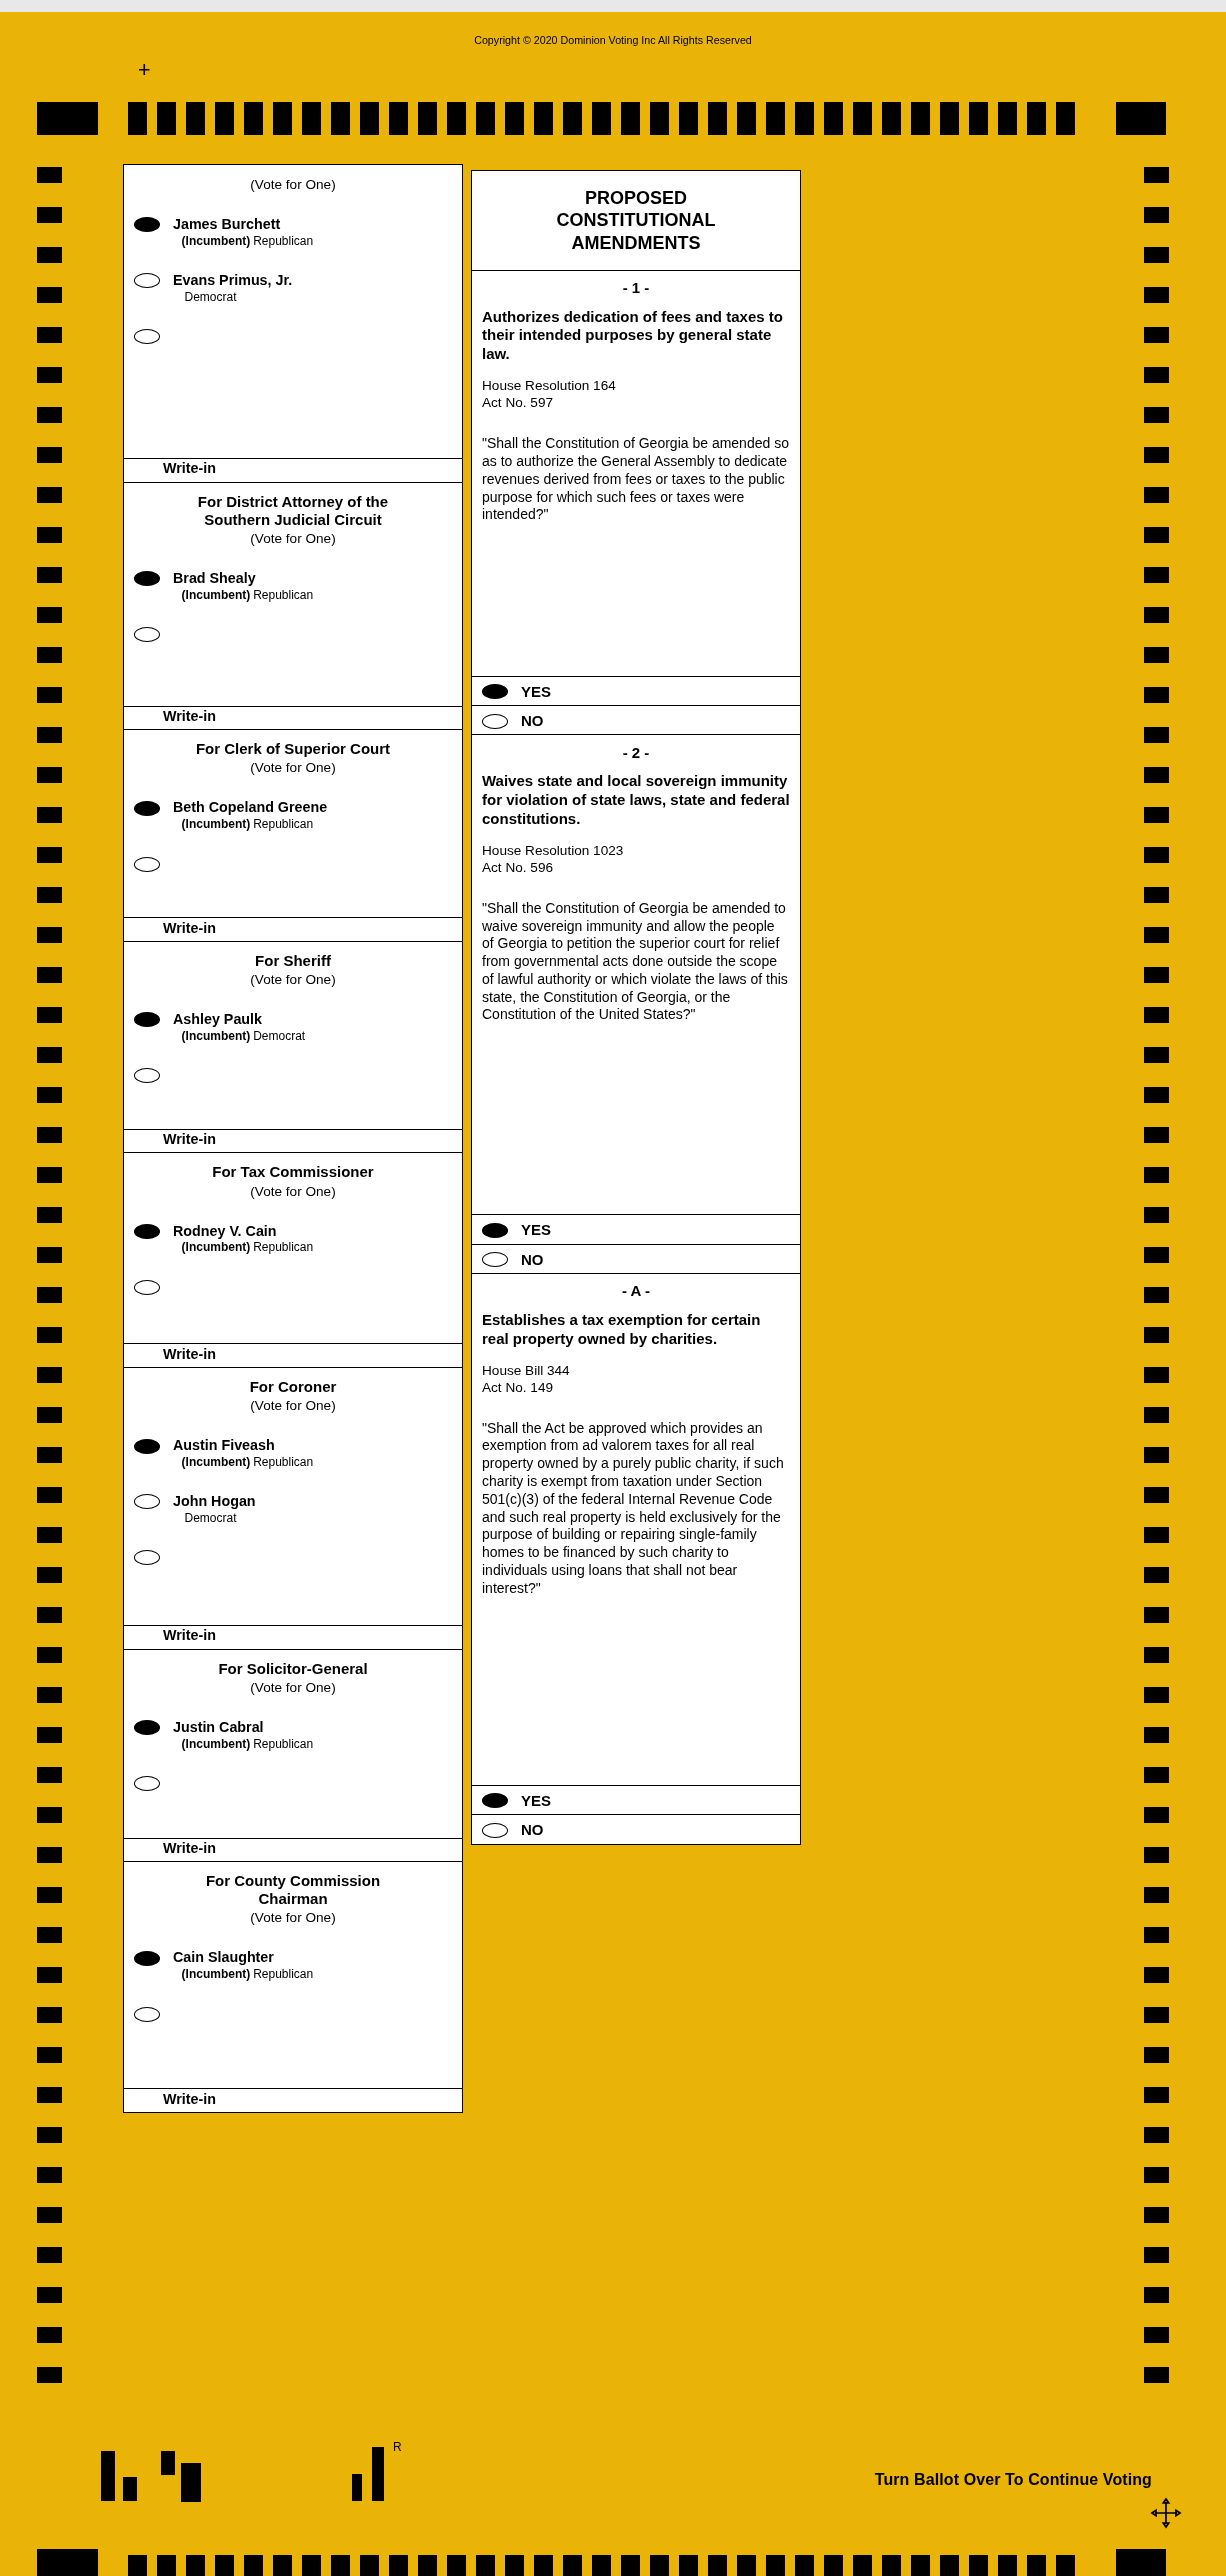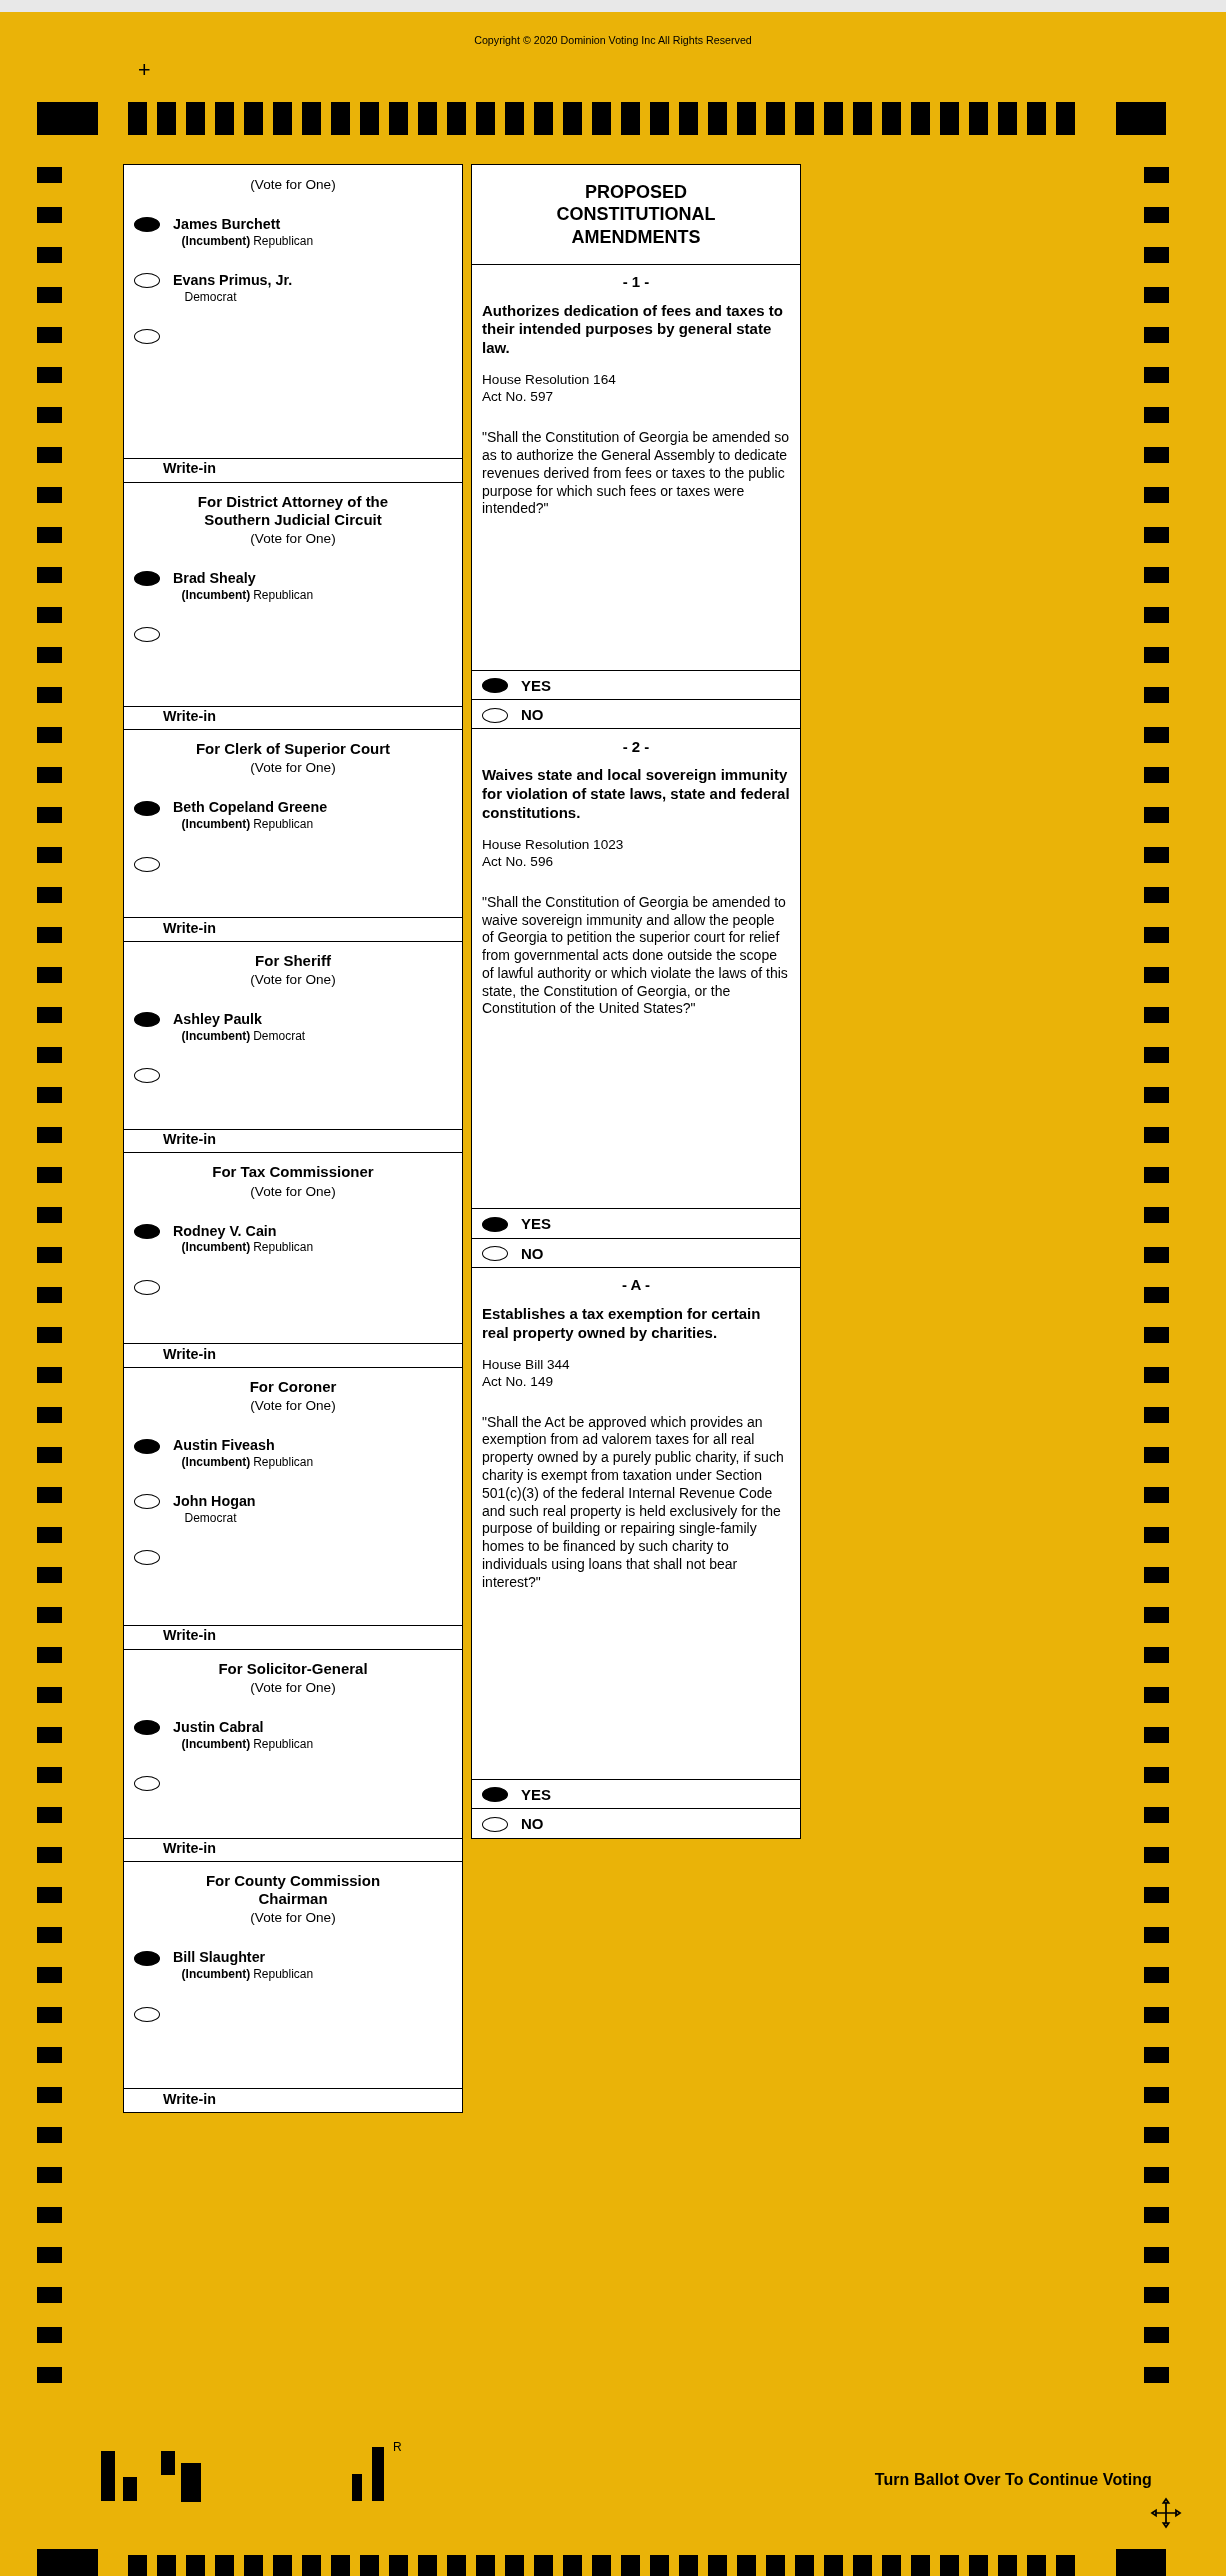--- a/index.html
+++ b/index.html
@@ -33,21 +33,21 @@
   .copyright { position:absolute; top:21.5px; left:0; right:0; text-align:center; font-size:10.7px; }
   .plus-mark { position:absolute; left:138px; top:46px; font-size:21.5px; font-weight:400; }
   .turn-over { position:absolute; right:74px; top:2459px; font-size:16px; font-weight:bold; letter-spacing:0.1px; }
   .reg-letter { position:absolute; left:393px; top:2428px; font-size:12px; }
   .move-icon { position:absolute; left:1150px; top:2485px; }
 
   .bc-bar { position:absolute; background:#000; }
 
   
   .col-left  { position:absolute; left:123px; top:152px; width:340px; }
-  .col-right { position:absolute; left:471px; top:152px; width:330px;border-radius:25px; }
+  .col-right { position:absolute; left:471px; top:158px; width:330px;border-radius:25px; }
 
   .bbox {
     border:1.4px solid #000; background:#fff; box-sizing:border-box;
     display:flex; flex-direction:column;
   }
   .bbox + .bbox { margin-top:-1.4px; }
 
   
   .c-head  { padding:10px 7.2px 0; text-align:center; }
   .c-title { font-size:15px; font-weight:bold; line-height:1.2; margin:0; }
@@ -273,21 +273,21 @@
       <div class="c-head">
         <h2 class="c-title">
           <span>For County Commission</span>
           <span>Chairman</span>
         </h2>
         <div class="c-instr">(Vote for One)</div>
       </div>
       <div class="cand">
         <span class="oval" data-filled="true"></span>
         <div>
-          <div class="cand-name">Bill Slaughter</div>
+          <div class="cand-name">Cain Slaughter</div>
           <div class="cand-detail"><span class="q">(Incumbent)</span><span>Republican</span></div>
         </div>
       </div>
       <div class="cand">
         <span class="oval"></span>
       </div>
       <div class="write-in">
         <div class="wline"></div>
         <div class="wlabel">Write-in</div>
       </div>

